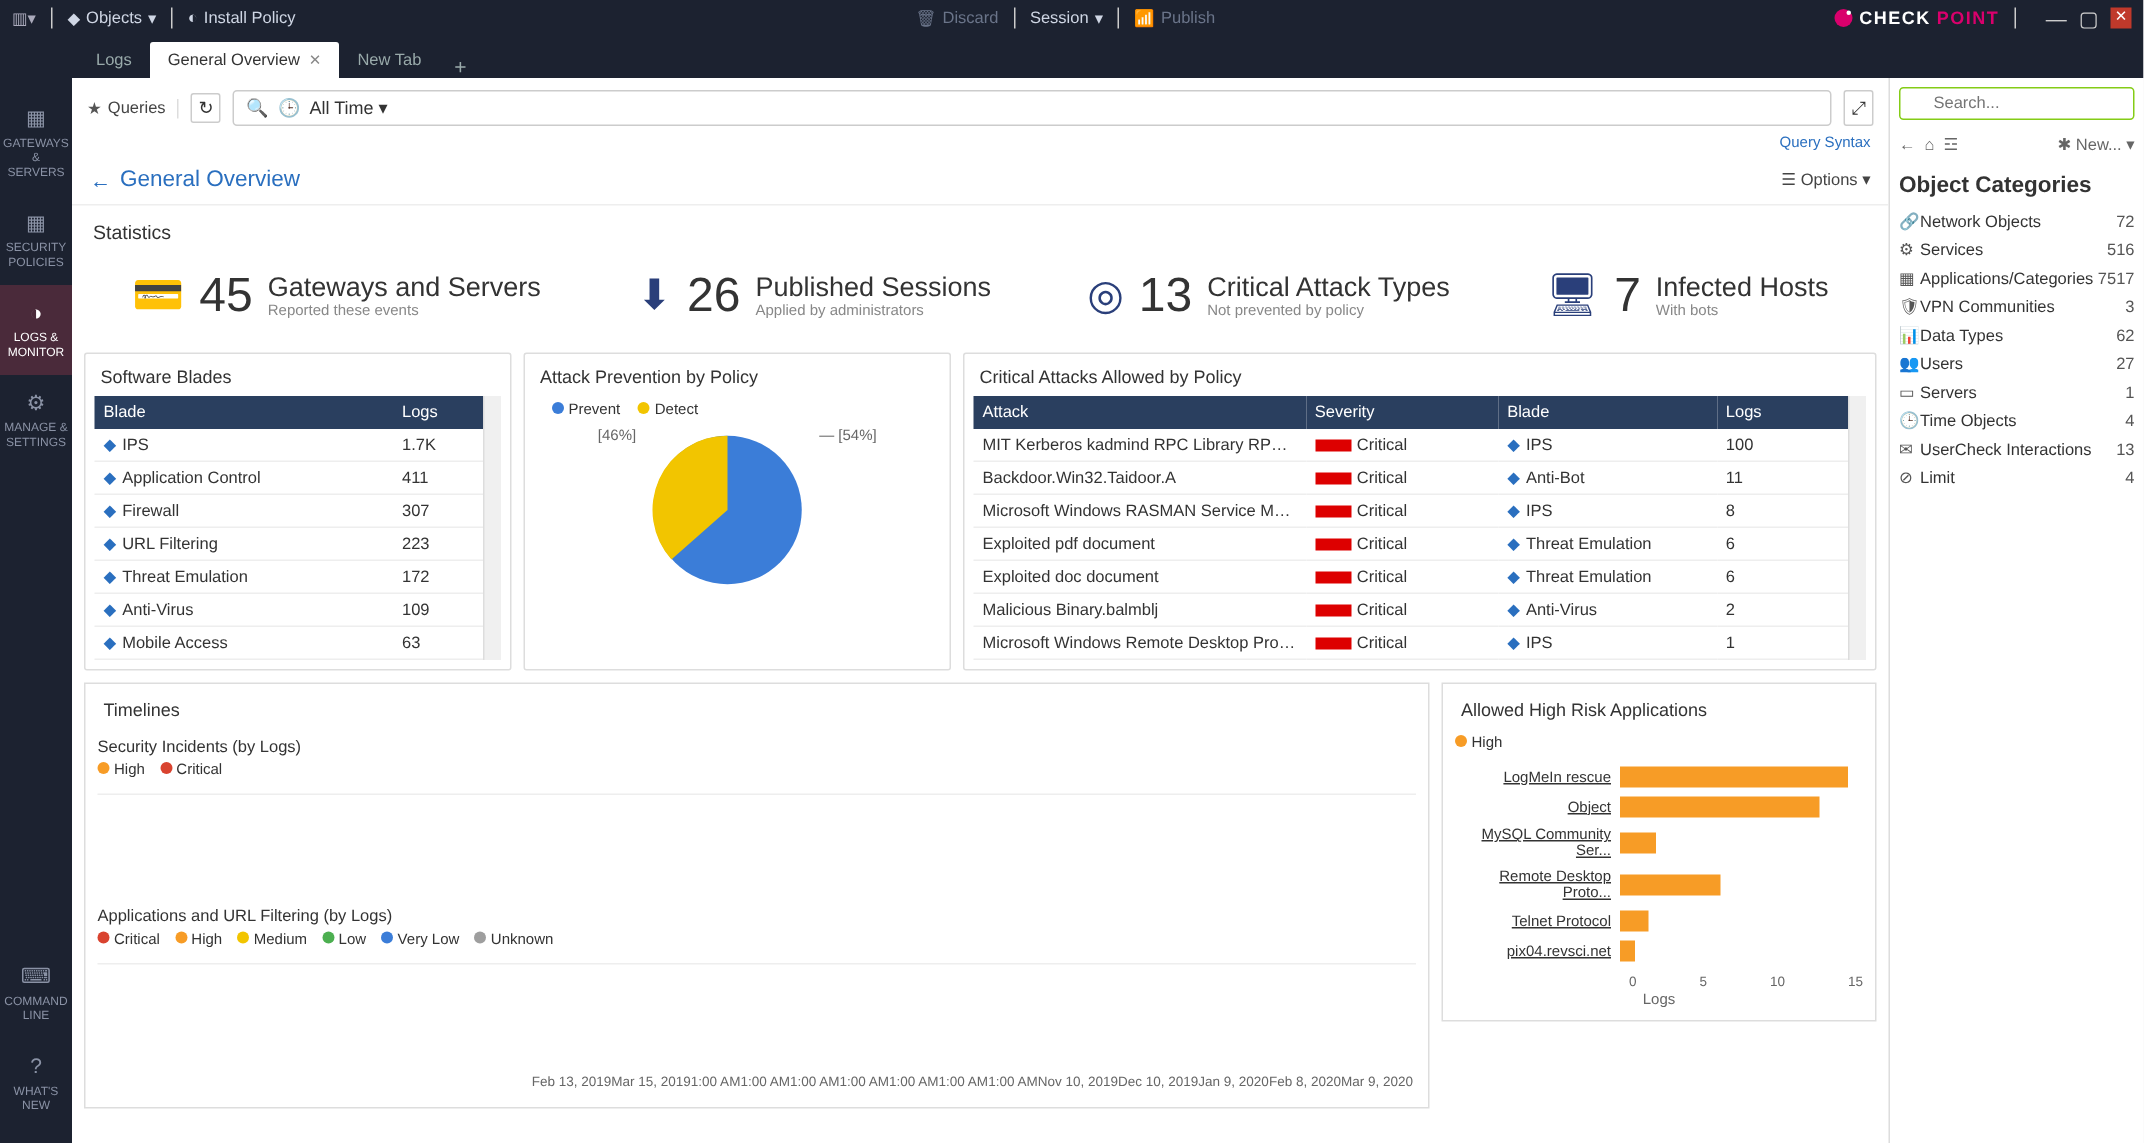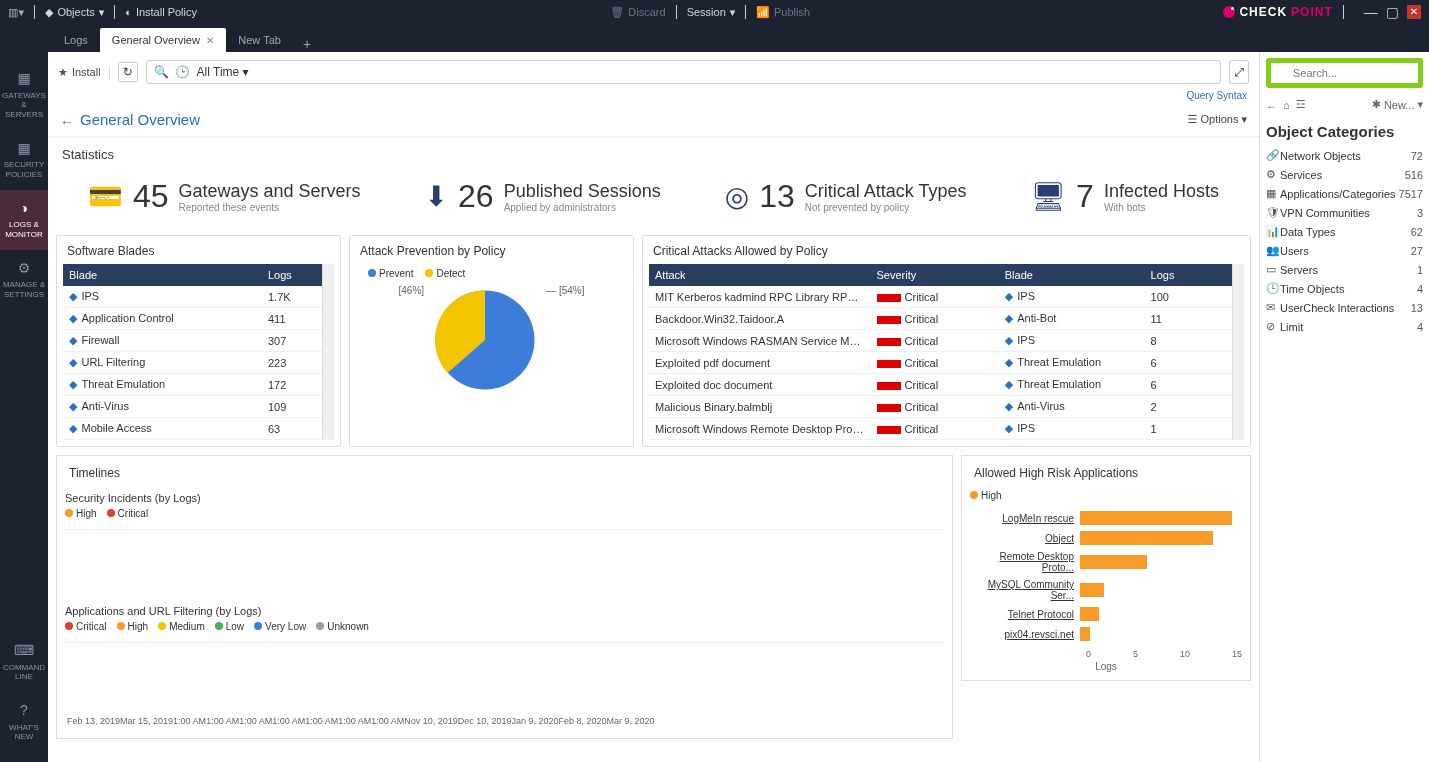--- a/index.html
+++ b/index.html
@@ -26,21 +26,21 @@
 
 .layout { display: flex; height: calc(100% - 52px); }
 .left-nav { width: 48px; background: #1c2230; display: flex; flex-direction: column; align-items: center; padding-top: 8px; }
 .nav-item { width: 100%; padding: 10px 2px; text-align: center; color: #8a92a5; font-size: 8px; cursor: pointer; line-height: 1.2; }
 .nav-item.active { background: #4a2a3a; color: #fff; }
 .nav-item .ni-icon { display:block; font-size:14px; margin-bottom:4px;}
 .left-nav .bottom-group{margin-top:auto;margin-bottom:10px;width:100%;}
 
 
 .right-panel { width: 170px; background: #fff; border-left: 1px solid #ddd; padding: 6px; overflow:hidden;}
-.rp-search { width: 100%; border: 5px solid #84cc16; border-radius: 3px; padding: 4px 6px 4px 22px; font-size: 11px; position:relative;}
+.rp-search { width: 100%; border: 1px solid #84cc16; border-radius: 3px; padding: 4px 6px 4px 22px; font-size: 11px; position:relative;}
 .rp-search-wrap{position:relative;margin-bottom:6px;}
 .rp-search-wrap::before{content:'🔍';position:absolute;left:5px;top:4px;font-size:11px;color:#888;}
 .rp-bar { display:flex; gap:6px; align-items:center; padding:4px 0 8px; color:#666; font-size:11px;}
 .rp-bar .new{margin-left:auto;display:flex;align-items:center;gap:3px;cursor:pointer;}
 .rp-title{font-weight:bold;font-size:15px;margin:4px 0 6px;}
 .rp-cat{display:flex;align-items:center;padding:3px 0;font-size:11px;cursor:pointer;}
 .rp-cat .ci{width:14px;color:#555;}
 .rp-cat .cn{flex:1;}
 .rp-cat .cc{color:#555;}
 
@@ -90,21 +90,21 @@
 
 .pie-wrap{display:flex;flex-direction:column;align-items:center;padding:4px;}
 .pie-legend{display:flex;gap:12px;font-size:10px;margin-bottom:6px;align-self:flex-start;margin-left:8px;}
 .leg-dot{display:inline-block;width:8px;height:8px;border-radius:50%;margin-right:3px;}
 
 
 .timelines-panel{border:1px solid #ddd;margin-top:8px;padding:8px;}
 .tl-sub{font-size:11px;color:#333;margin-top:6px;}
 .tl-leg{display:flex;gap:10px;font-size:10px;margin:4px 0 10px;}
 .tl-chart{height:70px;border-top:1px solid #eee;}
-.tl-axis{display:flex;justify-content:flex-start;font-size:9px;color:#666;padding:4px 2px;}
+.tl-axis{display:flex;justify-content:flex-end;font-size:9px;color:#666;padding:4px 2px;}
 
 
 .bar-panel{border:1px solid #ddd;margin-top:8px;padding:8px;width:290px;}
 .bar-row{display:flex;align-items:center;font-size:10px;margin:6px 0;}
 .bar-label{width:110px;text-align:right;padding-right:6px;color:#333;text-decoration:underline;}
 .bar-track{flex:1;}
 .bar-fill{height:14px;background:#f79c26;}
 .bar-axis{display:flex;justify-content:space-between;font-size:9px;color:#666;padding:2px 0 0 116px;}
 .bar-xlabel{text-align:center;font-size:10px;color:#666;padding-top:2px;}
 
@@ -171,21 +171,21 @@
 LINE</span></div>
       <div class="nav-item"><span class="ni-icon">?</span><span style="white-space:pre-line;">WHAT'S
 NEW</span></div>
     </div>
   </div>
 
   <div class="main">
     <div class="query-row">
       <span class="star-q">
           <span class="star">★</span>
-          <span>Install</span>
+          <span>Queries</span>
         </span>
       <span class="refresh-btn">↻</span>
       <div class="query-input-wrap">
         <span class="qi">🔍</span>
         <span class="qi">🕒</span>
         <span style="color:#333;"><span>All Time</span> ▾</span>
       </div>
       <span style="border:1px solid #ccc;padding:4px;border-radius:2px;">⤢</span>
     </div>
     <div class="qsyn"><a>Query Syntax</a></div>
@@ -410,29 +410,29 @@
                   <div class="bar-fill" style="width:94.11764705882352%"></div>
                 </span>
               </div>
               <div class="bar-row">
                 <span class="bar-label">Object</span>
                 <span class="bar-track">
                   <div class="bar-fill" style="width:82.35294117647058%"></div>
                 </span>
               </div>
               <div class="bar-row">
+                <span class="bar-label">MySQL Community Ser...</span>
+                <span class="bar-track">
+                  <div class="bar-fill" style="width:14.705882352941178%"></div>
+                </span>
+              </div>
+              <div class="bar-row">
                 <span class="bar-label">Remote Desktop Proto...</span>
                 <span class="bar-track">
                   <div class="bar-fill" style="width:41.17647058823529%"></div>
-                </span>
-              </div>
-              <div class="bar-row">
-                <span class="bar-label">MySQL Community Ser...</span>
-                <span class="bar-track">
-                  <div class="bar-fill" style="width:14.705882352941178%"></div>
                 </span>
               </div>
               <div class="bar-row">
                 <span class="bar-label">Telnet Protocol</span>
                 <span class="bar-track">
                   <div class="bar-fill" style="width:11.76470588235294%"></div>
                 </span>
               </div>
               <div class="bar-row">
                 <span class="bar-label">pix04.revsci.net</span>

